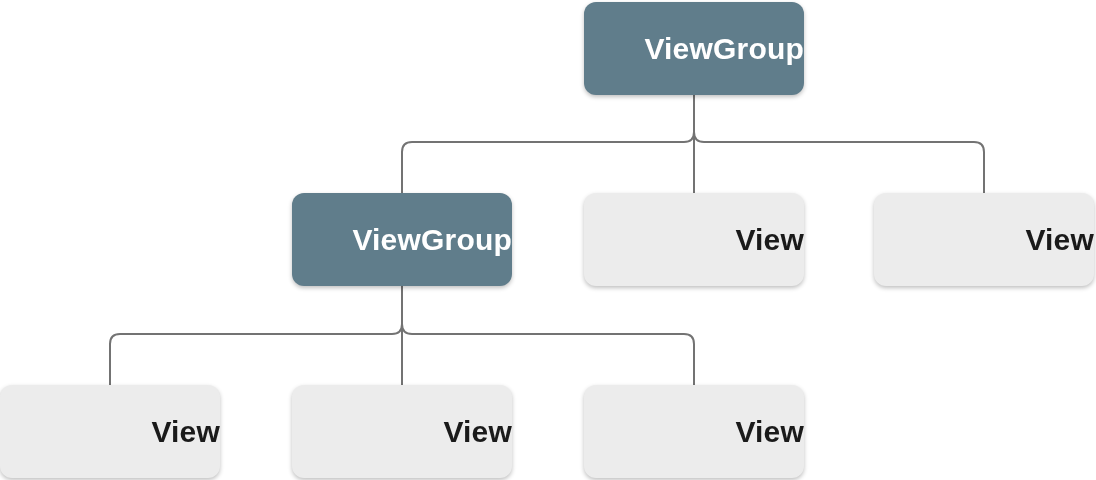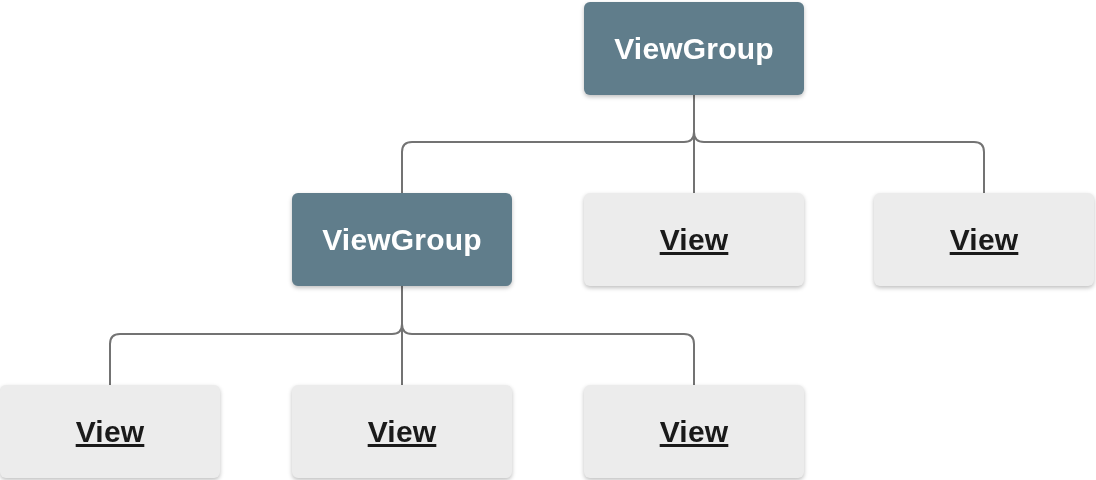--- a/index.html
+++ b/index.html
@@ -26,37 +26,36 @@
   }
   .edges path{
     fill:none;
     stroke:var(--connector);
     stroke-width:2;
   }
   .node{
     position:absolute;
     width:220px;
     height:93px;
-    border-radius:6px;
+    border-radius:12px;
     display:flex;
     align-items:center;
-    justify-content:center;
+    justify-content:flex-end;
     font-size:30px;
     font-weight:700;
     letter-spacing:0.2px;
     box-shadow:0 2px 4px rgba(0,0,0,0.25);
   }
   .node.viewgroup{
     background:var(--viewgroup-fill);
     color:var(--viewgroup-text);
   }
   .node.view{
     background:var(--view-fill);
     color:var(--view-text);
-    text-decoration:underline;
   }
   #n-root  {left:584px;top:2px;}
   #n-child1{left:292px;top:193px;}
   #n-child2{left:584px;top:193px;}
   #n-child3{left:874px;top:193px;}
   #n-gc1   {left:0px;  top:385px;}
   #n-gc2   {left:292px;top:385px;}
   #n-gc3   {left:584px;top:385px;}
 </style>
 </head>

